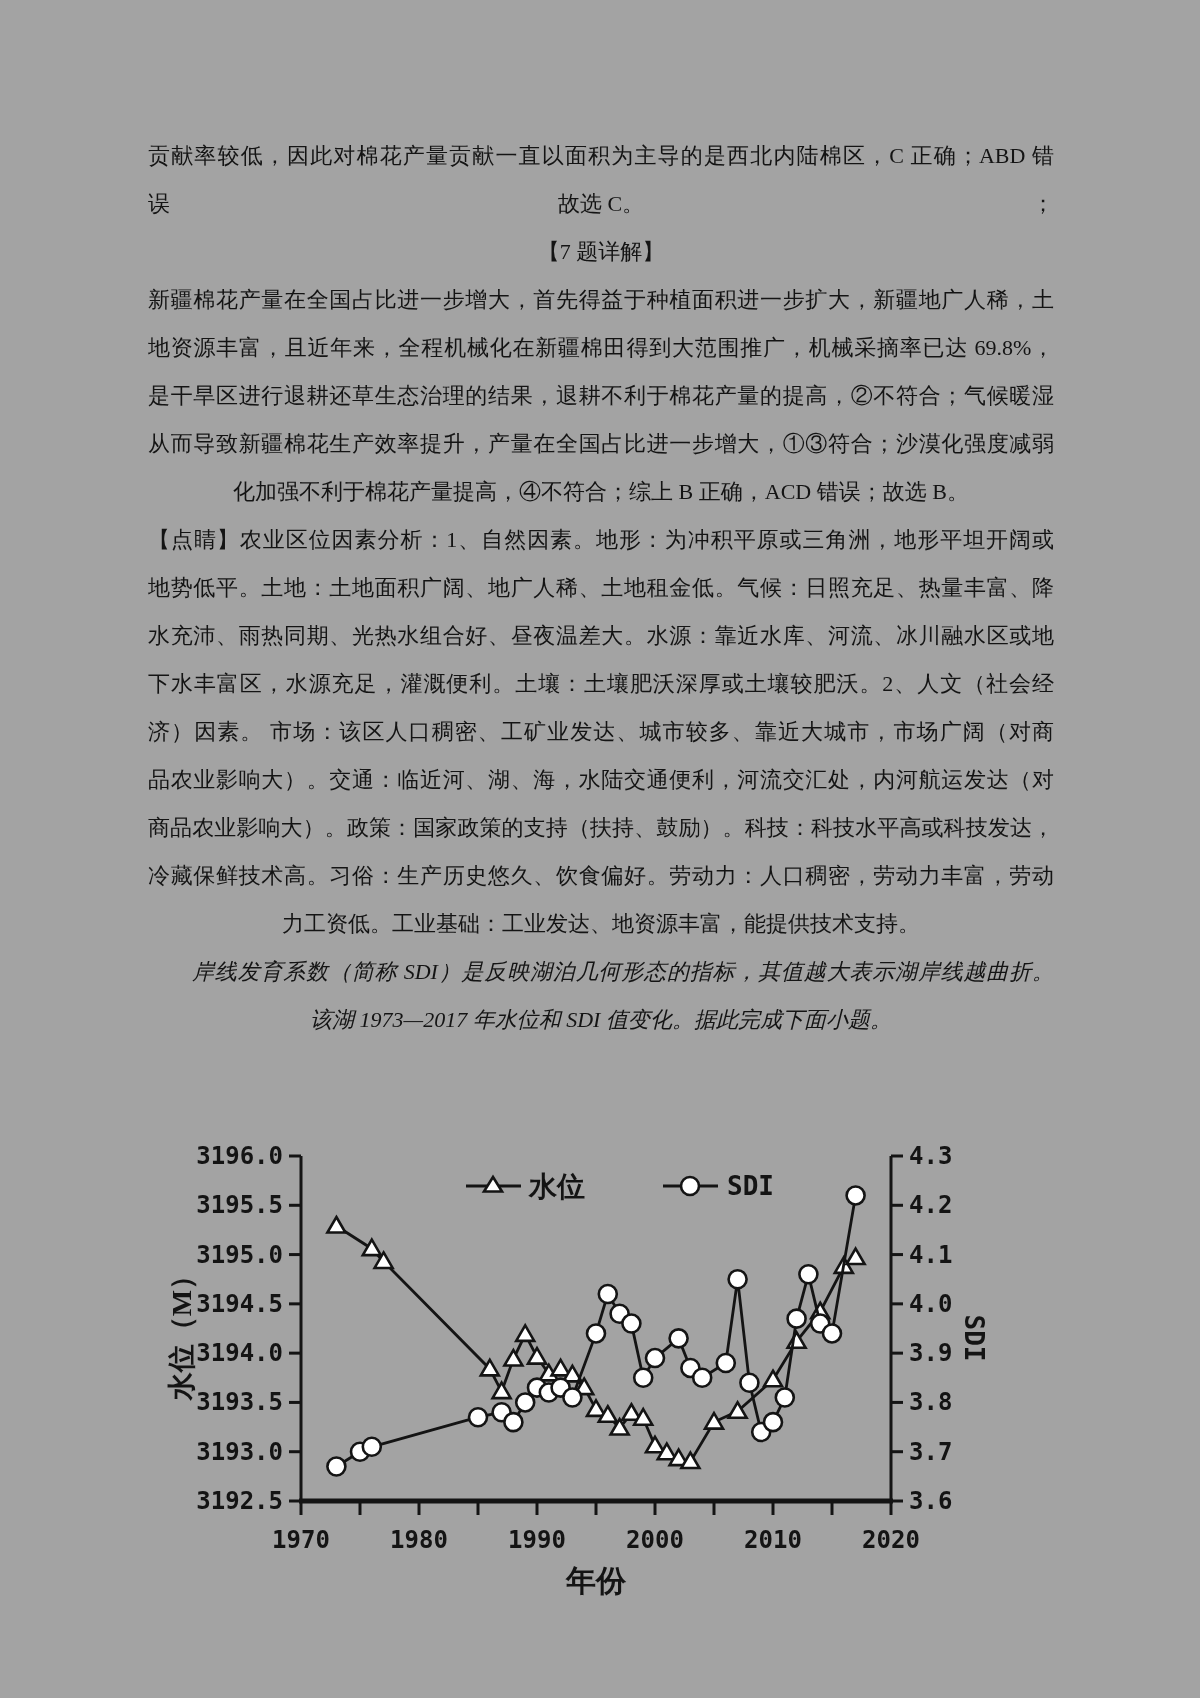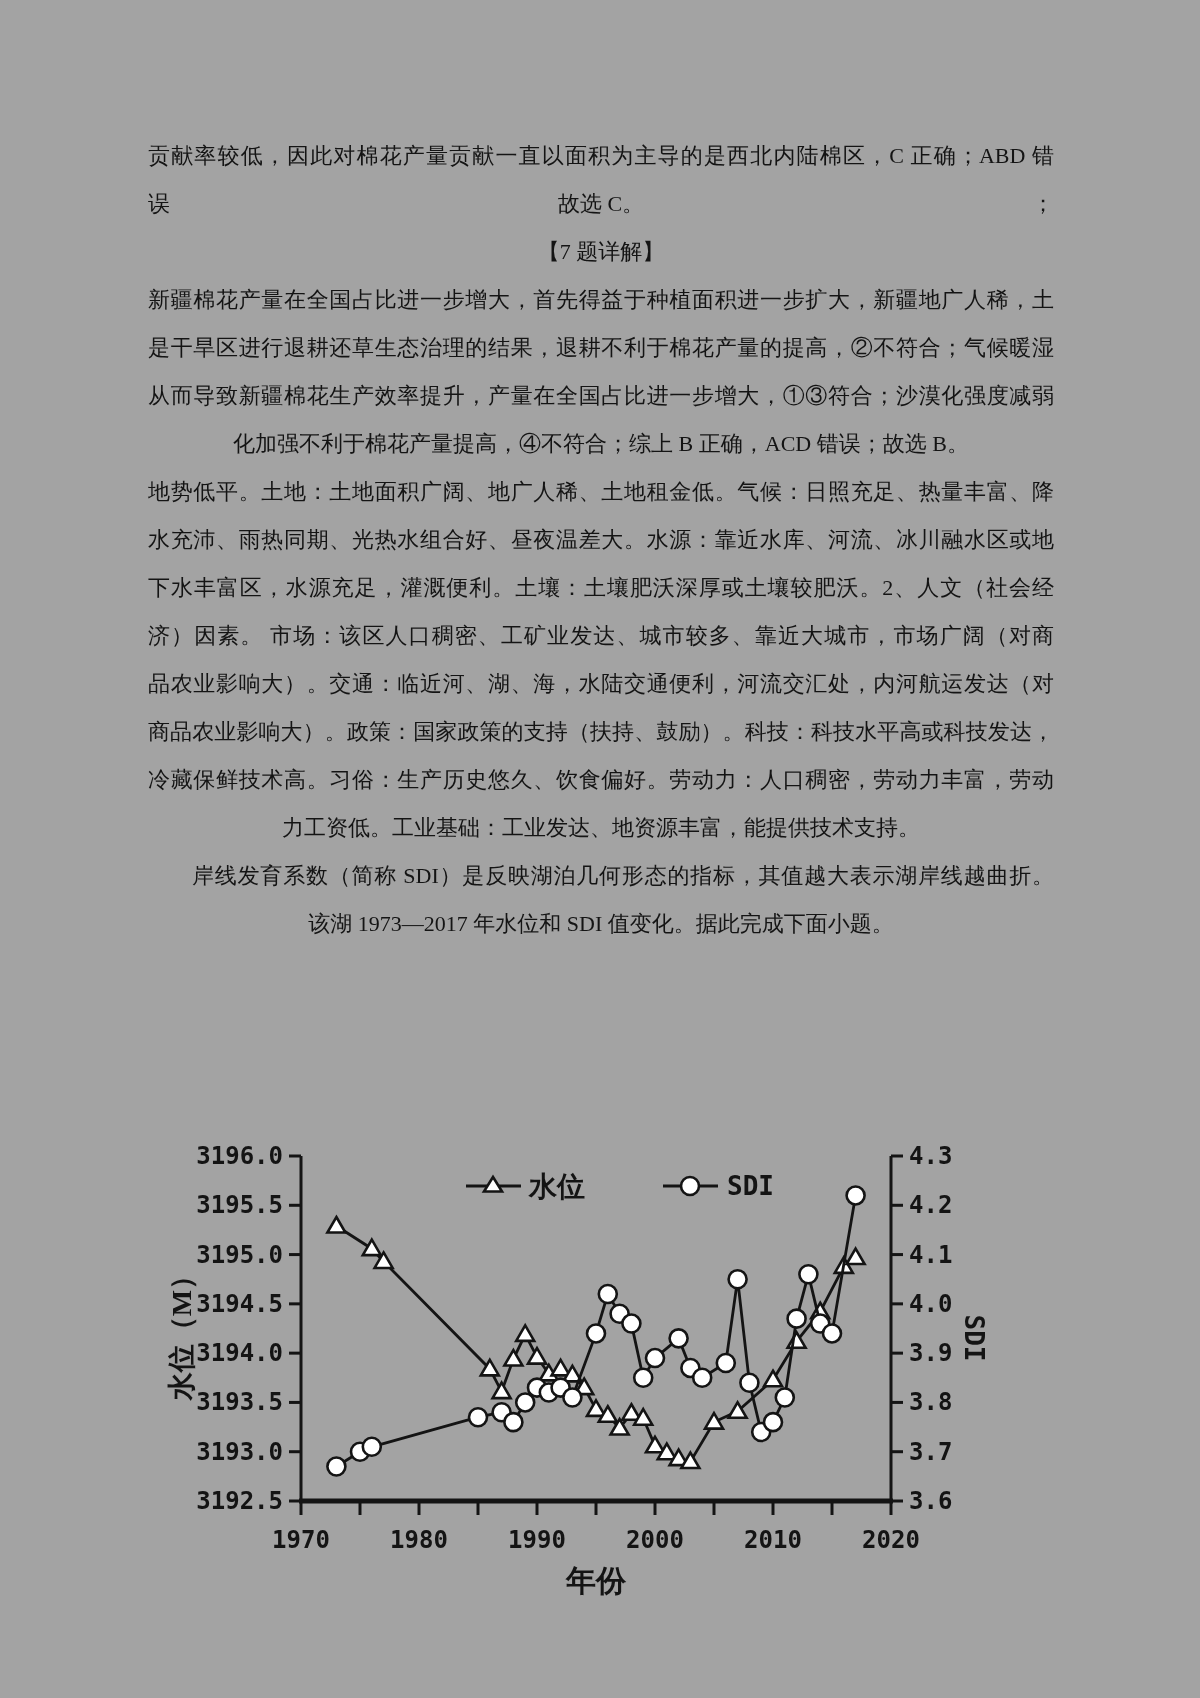--- a/index.html
+++ b/index.html
@@ -25,20 +25,21 @@
     height:48px;
     color:#141414;
     font-family:"Liberation Serif", serif;
     text-align:center;
   }
   .doc p.fill{
     text-align:justify;
     text-align-last:justify;
   }
   .doc p.kai{
+    font-style:italic;
   }
   .doc p.indent{
     text-indent:44px;
   }
   .chart-wrap{
     position:absolute;
     left:163px;
     top:1086px;
     width:830px;
     height:560px;
@@ -57,23 +58,25 @@
 </head>
 <body>
 
 <div class="page">
 
   <div class="doc" id="doc">
       <p class="fill">贡献率较低，因此对棉花产量贡献一直以面积为主导的是西北内陆棉区，C 正确；ABD 错误；</p>
       <p>故选 C。</p>
       <p>【7 题详解】</p>
       <p class="fill">新疆棉花产量在全国占比进一步增大，首先得益于种植面积进一步扩大，新疆地广人稀，土</p>
+      <p class="fill">地资源丰富，且近年来，全程机械化在新疆棉田得到大范围推广，机械采摘率已达 69.8%，</p>
       <p class="fill">是干旱区进行退耕还草生态治理的结果，退耕不利于棉花产量的提高，②不符合；气候暖湿</p>
       <p class="fill">从而导致新疆棉花生产效率提升，产量在全国占比进一步增大，①③符合；沙漠化强度减弱</p>
       <p>化加强不利于棉花产量提高，④不符合；综上 B 正确，ACD 错误；故选 B。</p>
+      <p class="fill">【点睛】农业区位因素分析：1、自然因素。地形：为冲积平原或三角洲，地形平坦开阔或</p>
       <p class="fill">地势低平。土地：土地面积广阔、地广人稀、土地租金低。气候：日照充足、热量丰富、降</p>
       <p class="fill">水充沛、雨热同期、光热水组合好、昼夜温差大。水源：靠近水库、河流、冰川融水区或地</p>
       <p class="fill">下水丰富区，水源充足，灌溉便利。土壤：土壤肥沃深厚或土壤较肥沃。2、人文（社会经</p>
       <p class="fill">济）因素。 市场：该区人口稠密、工矿业发达、城市较多、靠近大城市，市场广阔（对商</p>
       <p class="fill">品农业影响大）。交通：临近河、湖、海，水陆交通便利，河流交汇处，内河航运发达（对</p>
       <p class="fill">商品农业影响大）。政策：国家政策的支持（扶持、鼓励）。科技：科技水平高或科技发达，</p>
       <p class="fill">冷藏保鲜技术高。习俗：生产历史悠久、饮食偏好。劳动力：人口稠密，劳动力丰富，劳动</p>
       <p>力工资低。工业基础：工业发达、地资源丰富，能提供技术支持。</p>
       <p class="kai fill indent">岸线发育系数（简称 SDI）是反映湖泊几何形态的指标，其值越大表示湖岸线越曲折。</p>
       <p class="kai">该湖 1973—2017 年水位和 SDI 值变化。据此完成下面小题。</p>

